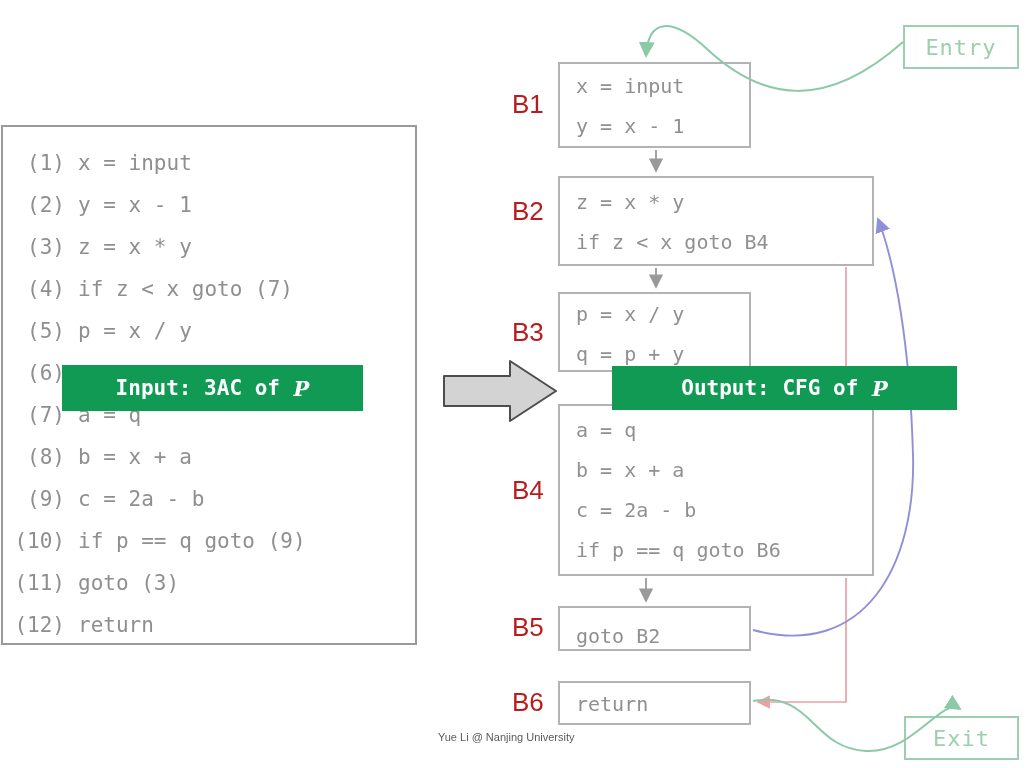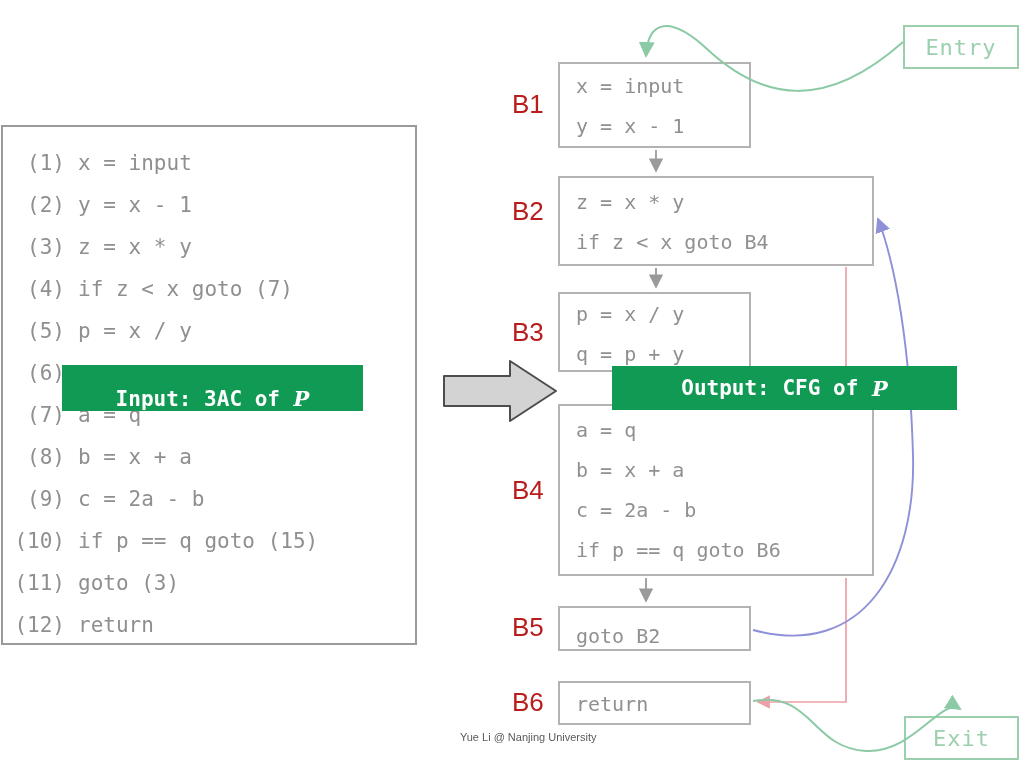--- a/index.html
+++ b/index.html
@@ -51,25 +51,25 @@
   
   .edges { position:absolute; left:0; top:0; width:1028px; height:768px; pointer-events:none; }
 
   
   .glabel {
     position:absolute; background:#119a54; color:#ffffff; font-weight:bold;
     font-size:21px; display:flex; align-items:center; justify-content:center;
     font-family:"DejaVu Sans Mono", monospace; white-space:pre;
   }
   .glabel .emph { font-style:italic; font-family:"DejaVu Serif", serif; margin-left:1px; }
-  .input-label  { left:62px;  top:365px; width:301px; height:46px;align-items:flex-end; }
+  .input-label  { left:62px;  top:365px; width:301px; height:46px; }
   .output-label { left:612px; top:366px; width:345px; height:44px; }
 
   .footer {
-    position:absolute; left:460px; top:731px; width:170px;
+    position:absolute; left:438px; top:731px; width:170px;
     font-family:"Liberation Sans", sans-serif; font-size:11px; color:#5a5a5a;
   }
 </style>
 </head>
 <body>
 
 <div class="stage">
 
   <div class="code-box">
     <div class="code-line">
@@ -103,21 +103,21 @@
     <div class="code-line">
         <span class="ln">(8)</span>
         <span class="lc">b = x + a</span>
       </div>
     <div class="code-line">
         <span class="ln">(9)</span>
         <span class="lc">c = 2a - b</span>
       </div>
     <div class="code-line">
         <span class="ln">(10)</span>
-        <span class="lc">if p == q goto (15)</span>
+        <span class="lc">if p == q goto (9)</span>
       </div>
     <div class="code-line">
         <span class="ln">(11)</span>
         <span class="lc">goto (3)</span>
       </div>
     <div class="code-line">
         <span class="ln">(12)</span>
         <span class="lc">return</span>
       </div>
   </div>

